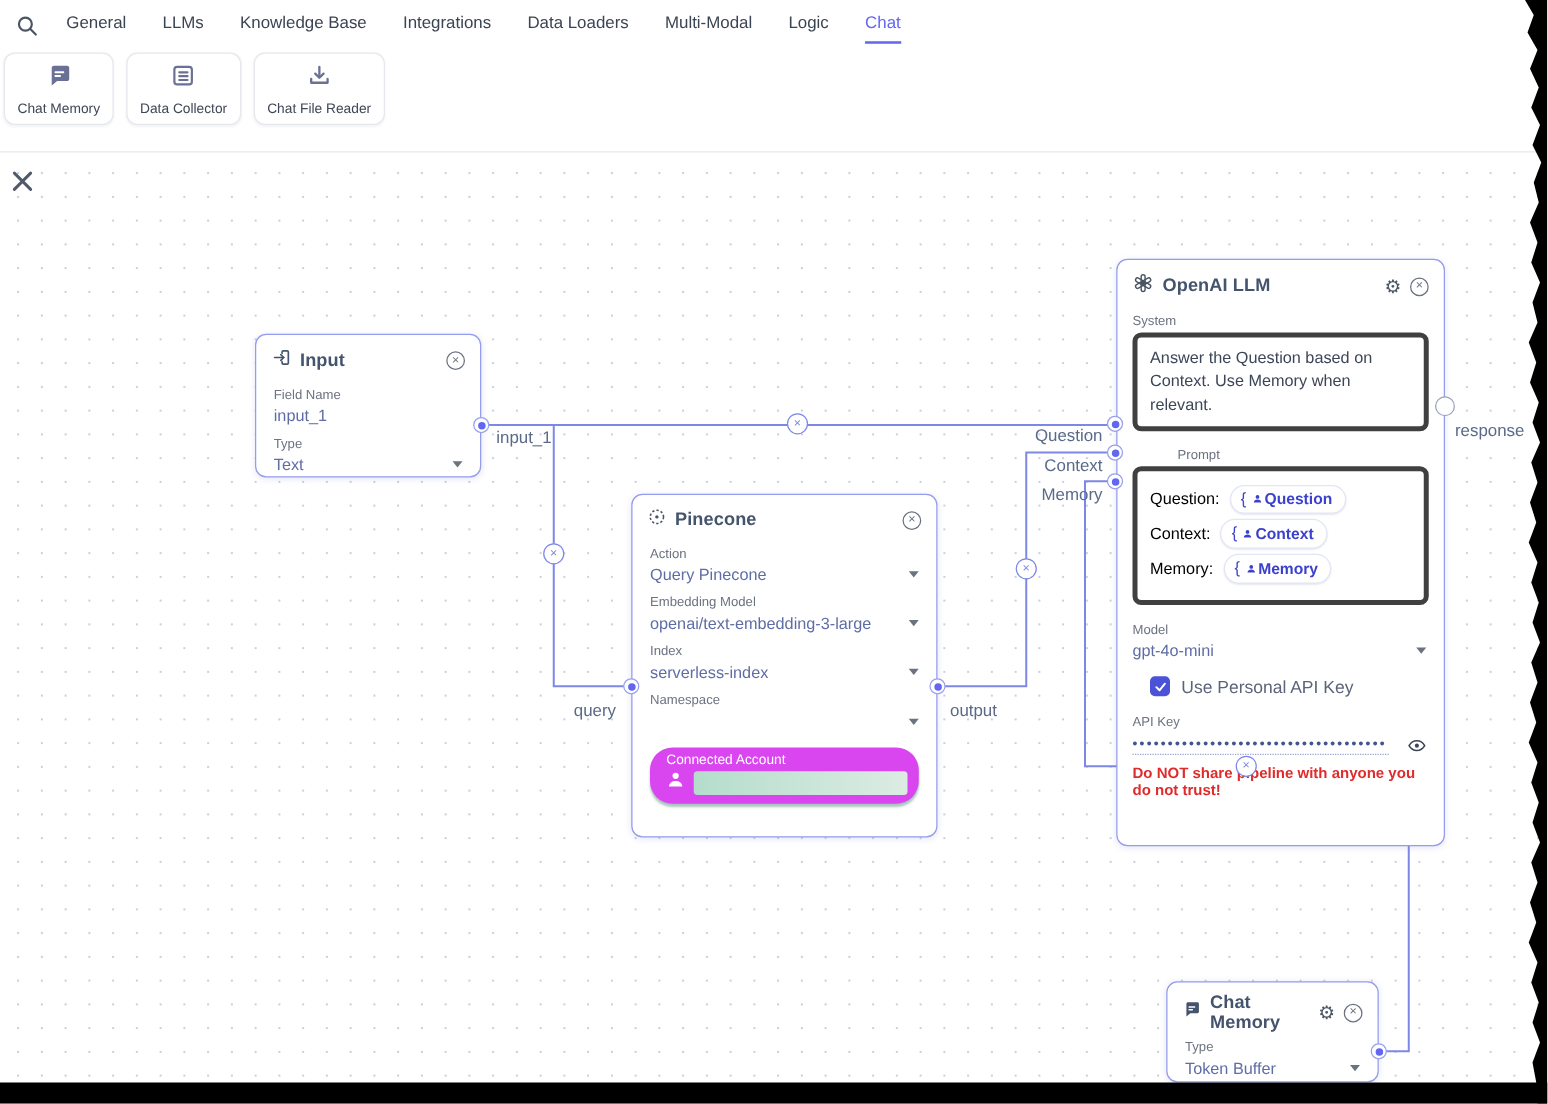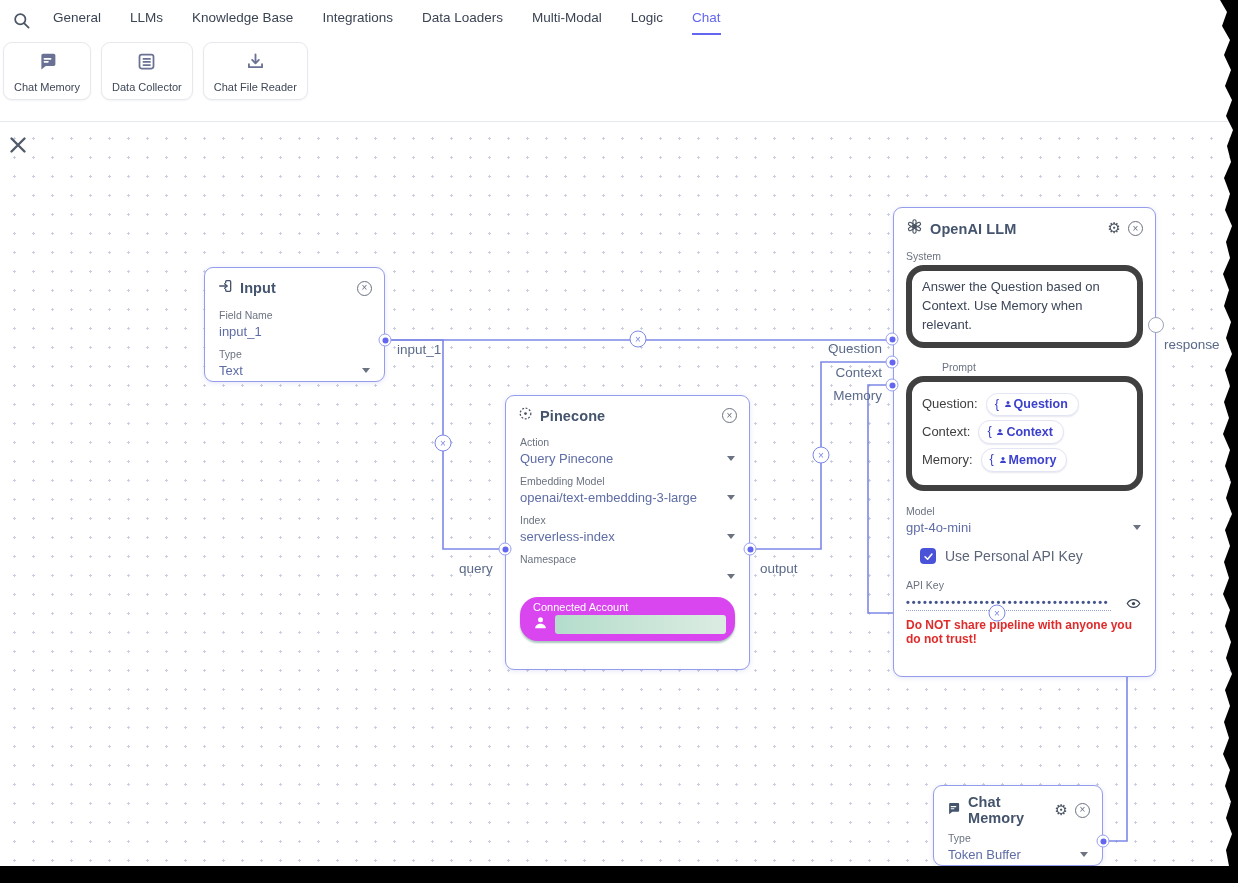--- a/index.html
+++ b/index.html
@@ -41,24 +41,24 @@
     display:flex; align-items:center; justify-content:center; background:#fff; }
   .gear { font-size:15px; color:#4b5563; line-height:15px; cursor:pointer;
     font-family:"DejaVu Sans", sans-serif; }
   .lbl { font-size:10.5px; color:#6b7280; margin:9px 14px 0; }
   .val { display:flex; align-items:center; justify-content:space-between;
     font-size:13px; color:#5f6da6; margin:3px 14px 0; cursor:pointer; }
   .caret { width:0; height:0; border-left:4.5px solid transparent;
     border-right:4.5px solid transparent; border-top:5px solid #6b7280; margin-left:8px; }
 
   
-  .ibox { margin:3px 12px 0; border:6px solid #404040; border-radius:18px;
+  .ibox { margin:3px 12px 0; border:4px solid #404040; border-radius:7px;
     padding:7px 10px; font-size:13px; color:#3c4658; line-height:1.45; background:#fff; }
   .prow { display:flex; align-items:center; gap:8px; margin:4px 0; }
-  .pkey { font-size:13px; color:#404040;text-align:center; }
+  .pkey { font-size:13px; color:#000000;text-align:center; }
   .chip { display:inline-flex; align-items:center; gap:2px; border:1px solid #e3e5f4;
     border-radius:14px; padding:1px 10px 2px 8px; box-shadow:0 1px 1.5px rgba(60,70,140,.12);
     color:#3c41cd; font-weight:700; font-size:12.5px; cursor:pointer; background:#fff; }
   .chip .brace { font-weight:400; font-size:13px; color:#3c41cd; }
   .cbrow { display:flex; align-items:center; gap:9px; margin:13px 14px 0 26px; }
   .cbox { width:16px; height:16px; background:#4a52d8; border-radius:4px;
     display:flex; align-items:center; justify-content:center; cursor:pointer; flex:none; }
   .cbl { font-size:14px; color:#5b6478; }
   .maskrow { display:flex; align-items:center; justify-content:space-between; margin:5px 14px 0 12px; }
   .mask { font-size:11px; letter-spacing:1.8px; color:#44548c; font-weight:700;

